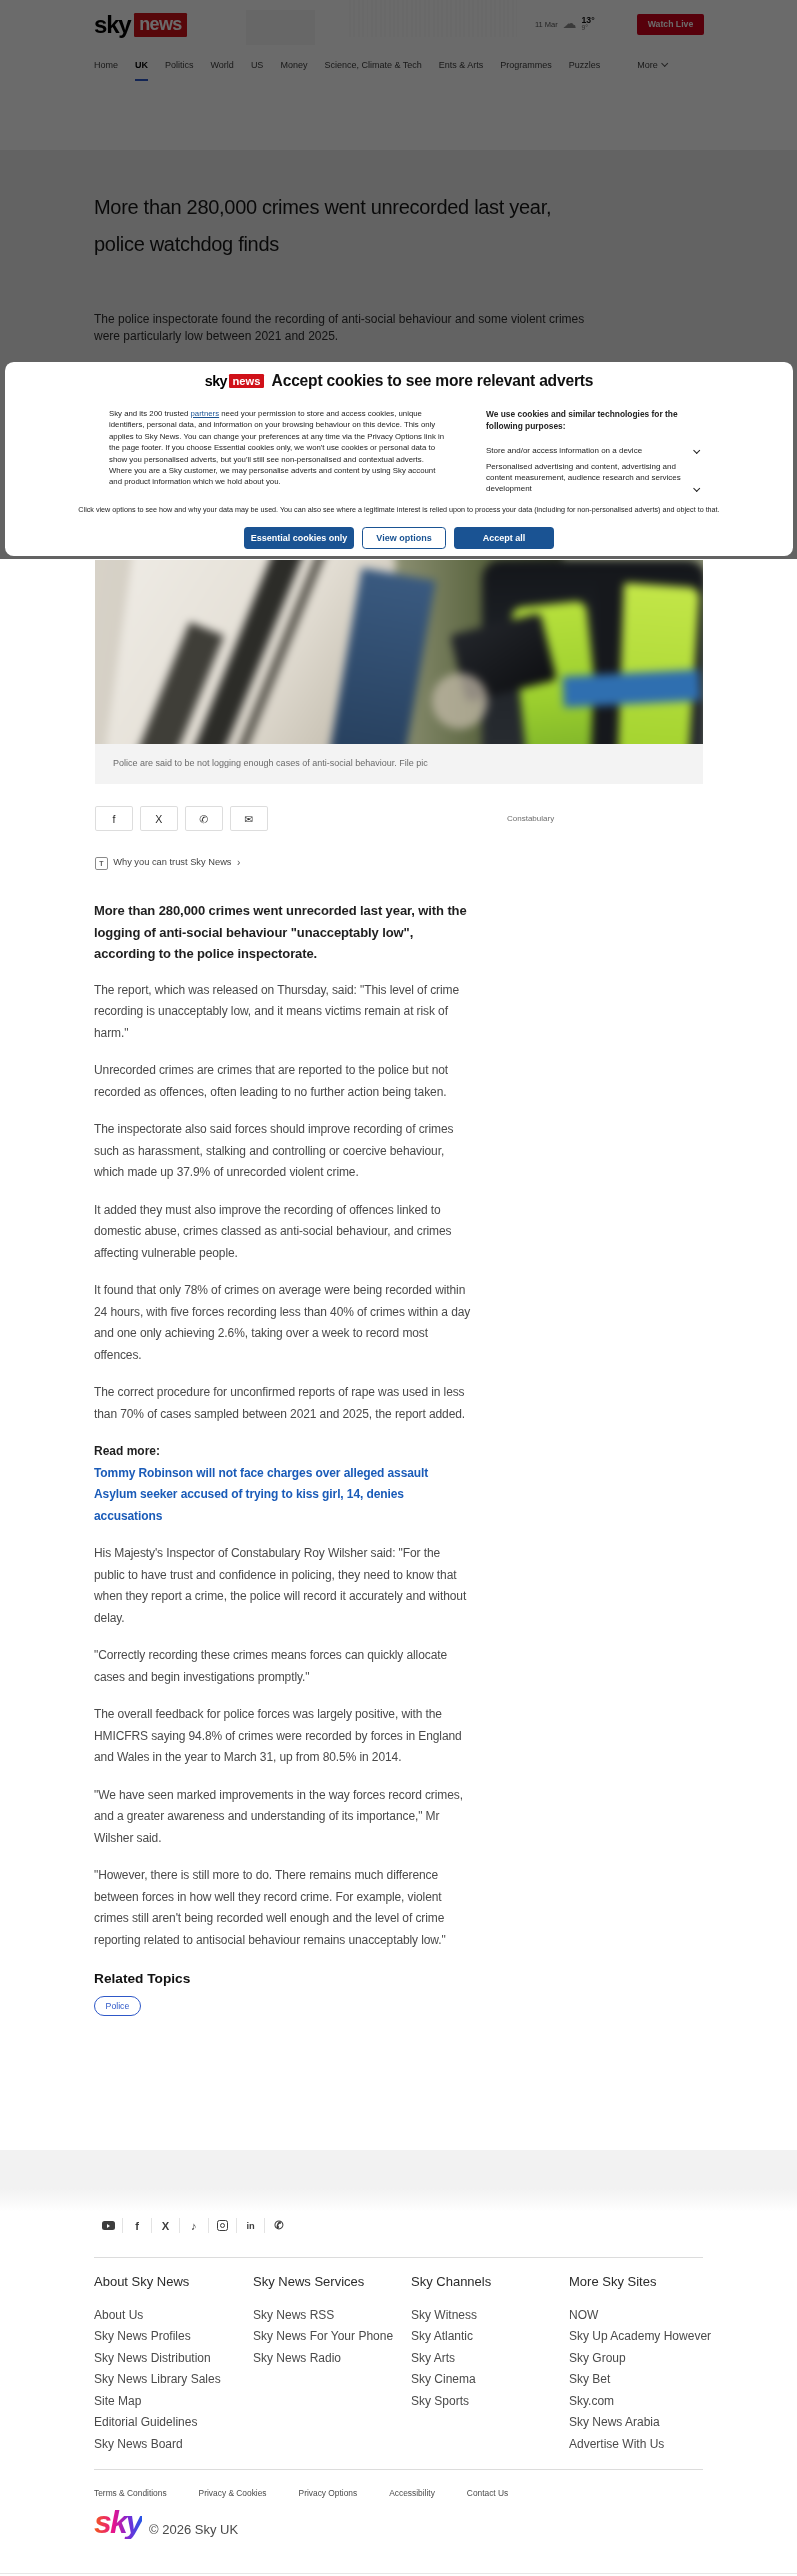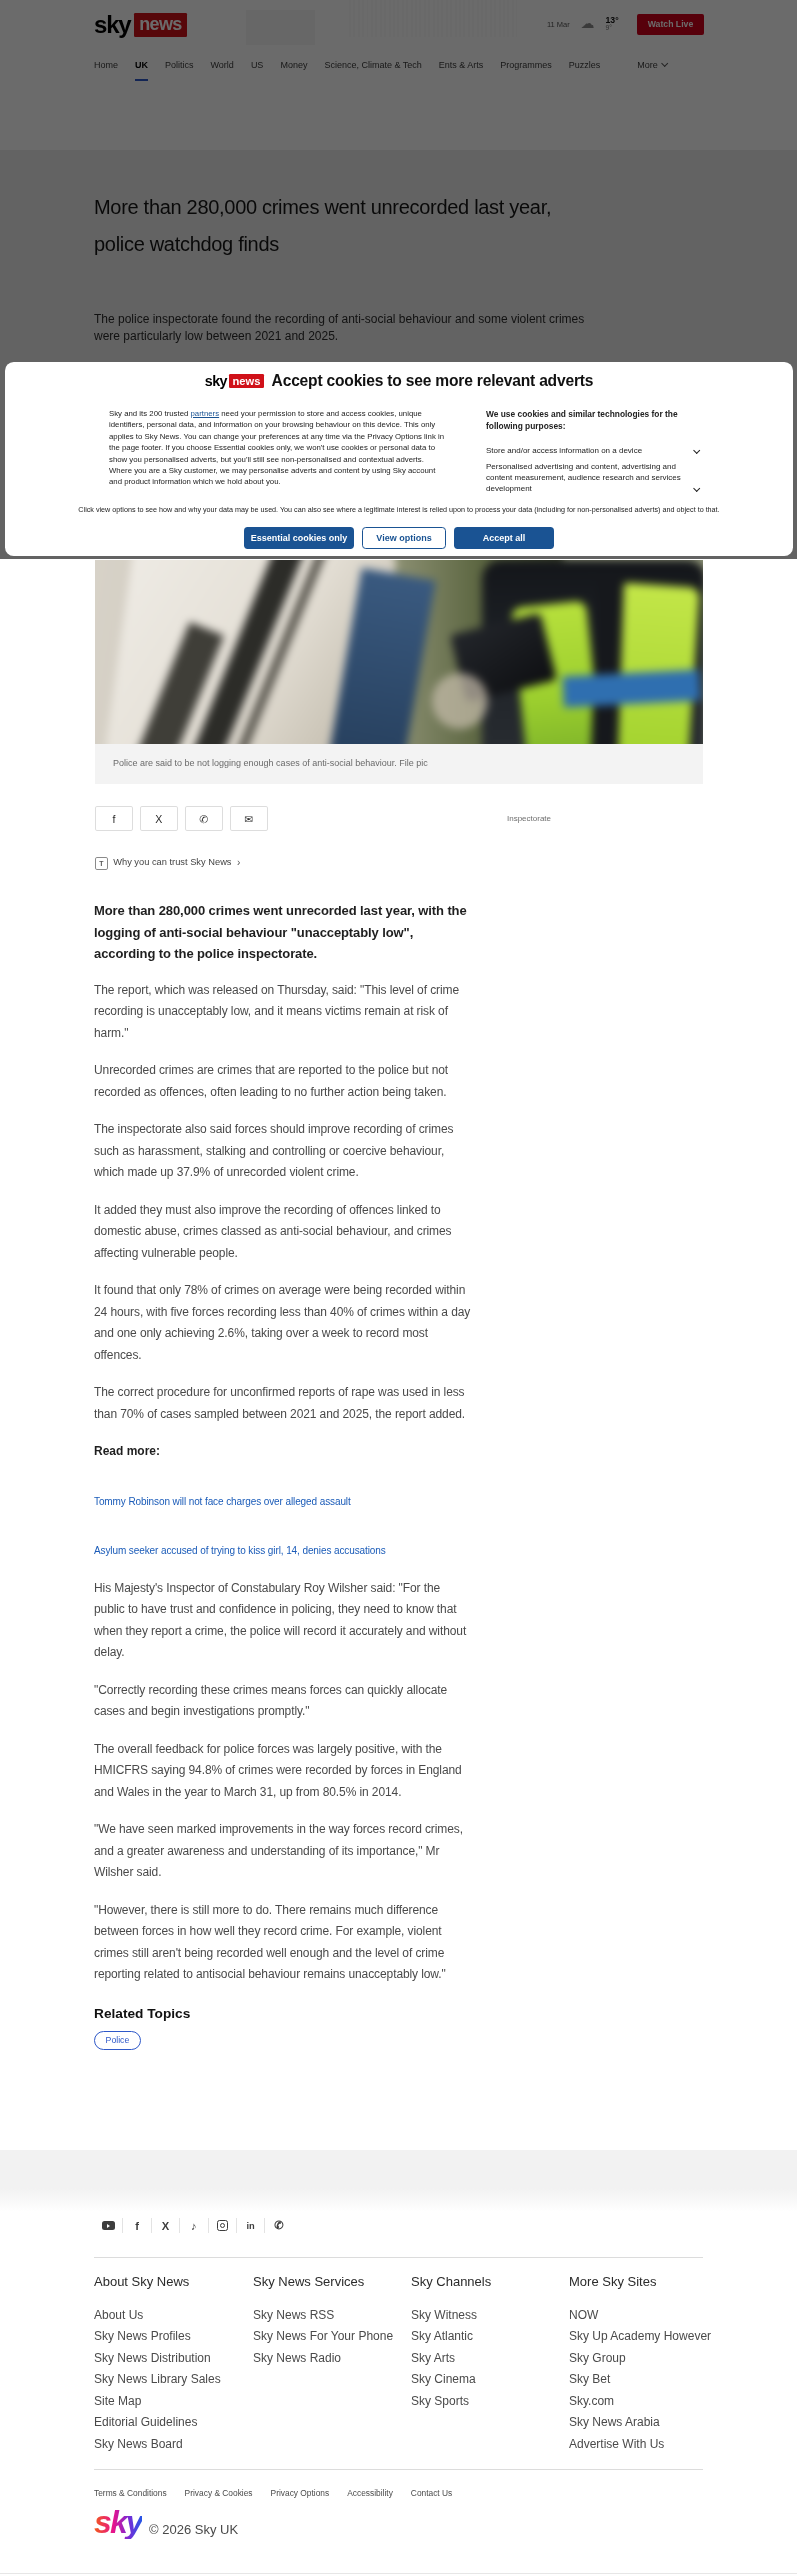--- a/index.html
+++ b/index.html
@@ -5,21 +5,21 @@
   html,body{margin:0;padding:0;background:#fff;}
   #page{position:relative;width:798px;height:2576px;background:#fff;overflow:hidden;
         font-family:"Liberation Sans",sans-serif;-webkit-font-smoothing:antialiased;}
   
   .masthead{position:absolute;left:0;top:0;width:798px;height:150px;background:#fff;}
   .topbar{position:absolute;left:94px;top:11.2px;right:94px;height:31px;}
   .logo{position:absolute;left:0;top:1.2px;display:flex;align-items:center;cursor:pointer;}
   .logo .sky{font-weight:800;font-size:24px;letter-spacing:-1.2px;color:#000;line-height:25px;}
   .logo .news{margin-left:3.1px;background:#d01119;color:#fff;font-weight:700;font-size:18px;
               padding:0.6px 5.6px 1.9px;letter-spacing:-0.6px;border-radius:1.2px;}
-  .weather{position:absolute;left:453px;top:5px;display:flex;align-items:center;gap:11px;}
+  .weather{position:absolute;left:441px;top:5px;display:flex;align-items:center;gap:5px;}
   .weather .date{font-size:7.5px;color:#555;}
   .weather .cloud{font-size:13.7px;color:#8a8a8a;line-height:13.7px;}
   .temps{display:flex;flex-direction:column;line-height:8px;}
   .temps .hi{font-size:8.7px;font-weight:700;color:#111;}
   .temps .lo{font-size:6.9px;color:#777;}
   .watch-live{position:absolute;right:0;top:2.5px;width:67px;height:21px;background:#d0021b;
               color:#fff;font-size:8.7px;font-weight:700;border:none;border-radius:1.9px;
               display:flex;align-items:center;justify-content:center;cursor:pointer;}
   .adzone{position:absolute;left:349px;top:0;width:168px;height:37px;
           background:repeating-linear-gradient(90deg,#fafafa 0 1.9px,#ffffff 1.9px 4.4px);}
@@ -67,21 +67,21 @@
   .ad-label{position:absolute;left:507px;top:814px;font-size:8px;color:#6e6e6e;}
   .trust-row{position:absolute;left:95px;top:857px;display:flex;align-items:flex-start;gap:5.6px;cursor:pointer;}
   .trust-box{width:10.6px;height:10.6px;border:1px solid #8a8a8a;border-radius:1.9px;display:flex;align-items:center;justify-content:center;font-size:6.9px;font-weight:700;color:#555;}
   .trust-row .label{font-size:9.3px;color:#444;}
   .trust-row .arrow{font-size:10px;color:#555;}
   
   .body-col{position:absolute;left:94px;top:900px;width:377px;}
   .intro{font-size:13px;font-weight:700;line-height:21.6px;color:#1f1f1f;margin:0 0 15px;letter-spacing:-0.1px;}
   .para{font-size:12px;line-height:21.5px;color:#4a4a4a;margin:0 0 16px;letter-spacing:-0.1px;}
   .readmore{font-size:12px;font-weight:700;color:#1f1f1f;line-height:21.5px;margin:0;}
-  .alink{display:block;font-size:10px;font-weight:400;color:#1a5bb8;line-height:21.5px;text-decoration:none;cursor:pointer;letter-spacing:-0.1px;margin-top:28px;}
+  .alink{display:block;font-size:12px;font-weight:700;color:#1a5bb8;line-height:21.5px;text-decoration:none;cursor:pointer;letter-spacing:-0.1px;}
   .links-block{margin:0 0 16px;}
   .related{font-size:13.7px;font-weight:700;color:#111;margin:20px 0 10px;}
   .pill{display:inline-block;border:0.9px solid #2e58c8;color:#2e58c8;font-size:8.7px;border-radius:10px;padding:3.7px 10.6px;cursor:pointer;}
   
   .grayband{position:absolute;left:0;top:2150px;width:798px;height:62px;
             background:linear-gradient(#f2f2f2 0 62%,#ffffff 100%);}
   
   .footer{position:absolute;left:0;top:2212px;width:798px;height:363px;background:#fff;}
   .social{position:absolute;left:95px;top:6.2px;display:flex;align-items:center;}
   .soc{display:flex;align-items:center;justify-content:center;width:27.4px;height:15px;color:#3d3d3d;font-size:11.2px;font-weight:700;cursor:pointer;border-right:0.6px solid #e3e3e3;}
@@ -90,21 +90,21 @@
   .icon-yt .tri{width:0;height:0;border-left:3.7px solid #fff;border-top:2.5px solid transparent;border-bottom:2.5px solid transparent;margin-left:0.6px;}
   .icon-ig{width:8.7px;height:8.7px;border:1.1px solid #3d3d3d;border-radius:2.5px;display:flex;align-items:center;justify-content:center;}
   .icon-ig .dot{width:3.1px;height:3.1px;border:1px solid #3d3d3d;border-radius:50%;}
   .soc .small{font-size:9.3px;font-weight:700;}
   .fdiv{position:absolute;left:94px;width:609px;height:0.6px;background:#dcdcdc;}
   .cols{position:absolute;top:62px;left:0;width:798px;}
   .fcol{position:absolute;top:0;width:150px;}
   .fcol h4{margin:0 0 18.7px;font-size:13px;font-weight:400;color:#2b2b2b;}
   .fcol ul{list-style:none;margin:0;padding:0;}
   .fcol li{font-size:12px;color:#4a4a4a;height:21.5px;cursor:pointer;}
-  .legal{position:absolute;left:94px;top:276px;display:flex;gap:18px;}
+  .legal{position:absolute;left:94px;top:276px;display:flex;gap:32px;}
   .legal span{font-size:8.4px;color:#4b4b4b;cursor:pointer;}
   .sky-grad{position:absolute;left:94px;top:293px;font-size:32px;font-weight:800;font-style:italic;letter-spacing:-1.9px;
             background:linear-gradient(90deg,#f25c19 0%,#e8128c 40%,#7a2bd6 72%,#2457e6 100%);
             -webkit-background-clip:text;background-clip:text;color:transparent;line-height:34px;}
   .copyright{position:absolute;left:149px;top:310px;font-size:13px;color:#4a4a4a;}
   .bottomline{position:absolute;left:0;top:2573px;width:798px;height:1.2px;background:#e6e6e6;}
 </style>
 </head>
 <body>
 
@@ -212,21 +212,21 @@
       <div class="share-btn">
         <span>X</span>
       </div>
       <div class="share-btn">
         <span>✆</span>
       </div>
       <div class="share-btn">
         <span>✉</span>
       </div>
     </div>
-  <div class="ad-label">Inspectorate</div>
+  <div class="ad-label">Constabulary</div>
 
   <div class="trust-row">
     <span class="trust-box">T</span>
     <span class="label">Why you can trust Sky News</span>
     <span class="arrow">›</span>
   </div>
 
   <div class="body-col">
     <p class="intro">More than 280,000 crimes went unrecorded last year, with the logging of anti-social behaviour "unacceptably low", according to the police inspectorate.</p>
     <div id="parasA">

